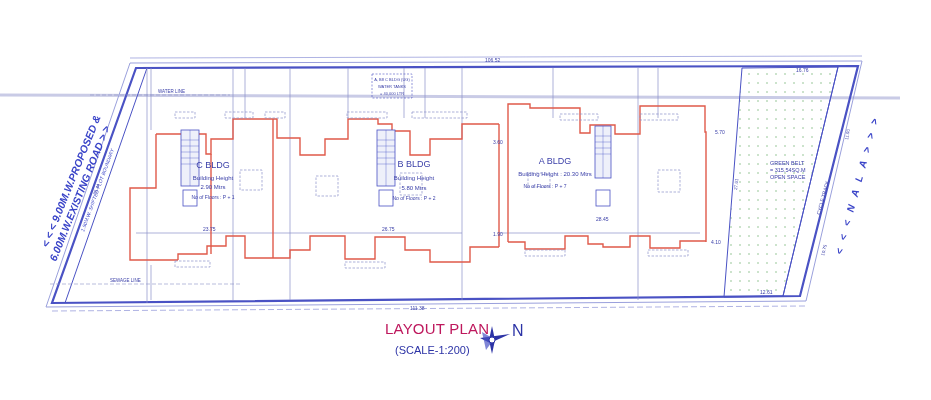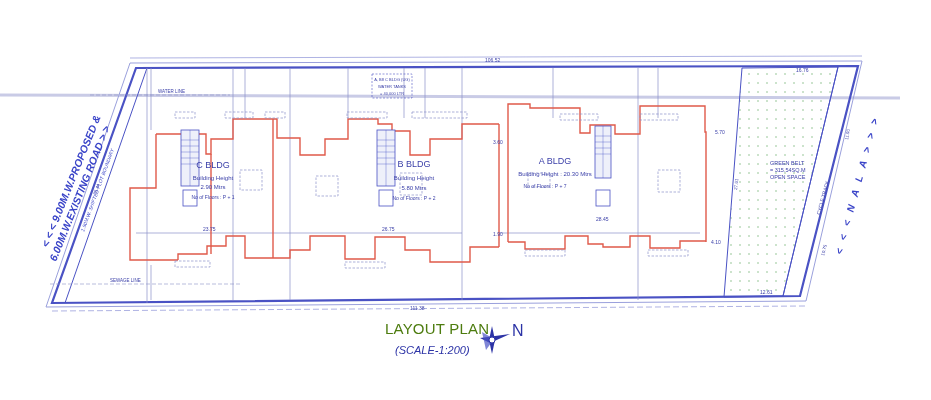--- a/index.html
+++ b/index.html
@@ -1,21 +1,21 @@
 <!DOCTYPE html>
 <html><head>
 <meta charset="utf-8">
 <style>
   html, body { margin: 0; padding: 0; background: #ffffff; }
   body { width: 931px; height: 400px; position: relative; overflow: hidden; font-family: "Liberation Sans", sans-serif; }
   #canvas { position: absolute; left: 0; top: 0; width: 931px; height: 400px; }
   svg text { font-family: "Liberation Sans", sans-serif; }
   .lbl { fill: #3a3fa8; }
-  .title { position: absolute; left: 385px; top: 320px; font-size: 15px; color: #4d7c0f; letter-spacing: 0.2px; }
-  .scale { position: absolute; left: 395px; top: 344px; font-size: 11px; color: #2c33a6; font-style: italic; }
+  .title { position: absolute; left: 385px; top: 320px; font-size: 15px; color: #be185d; letter-spacing: 0.2px; }
+  .scale { position: absolute; left: 395px; top: 344px; font-size: 11px; color: #2c33a6; }
   .north-n { position: absolute; left: 512px; top: 322px; font-size: 16px; color: #2c33a6; }
 </style>
 </head>
 <body>
 
 <svg id="canvas" viewBox="0 0 931 400" xmlns="http://www.w3.org/2000/svg">
 
   <line x1="0" y1="95" x2="900" y2="98" stroke="#c9cbe6" stroke-width="3"></line>
 
   <g>

